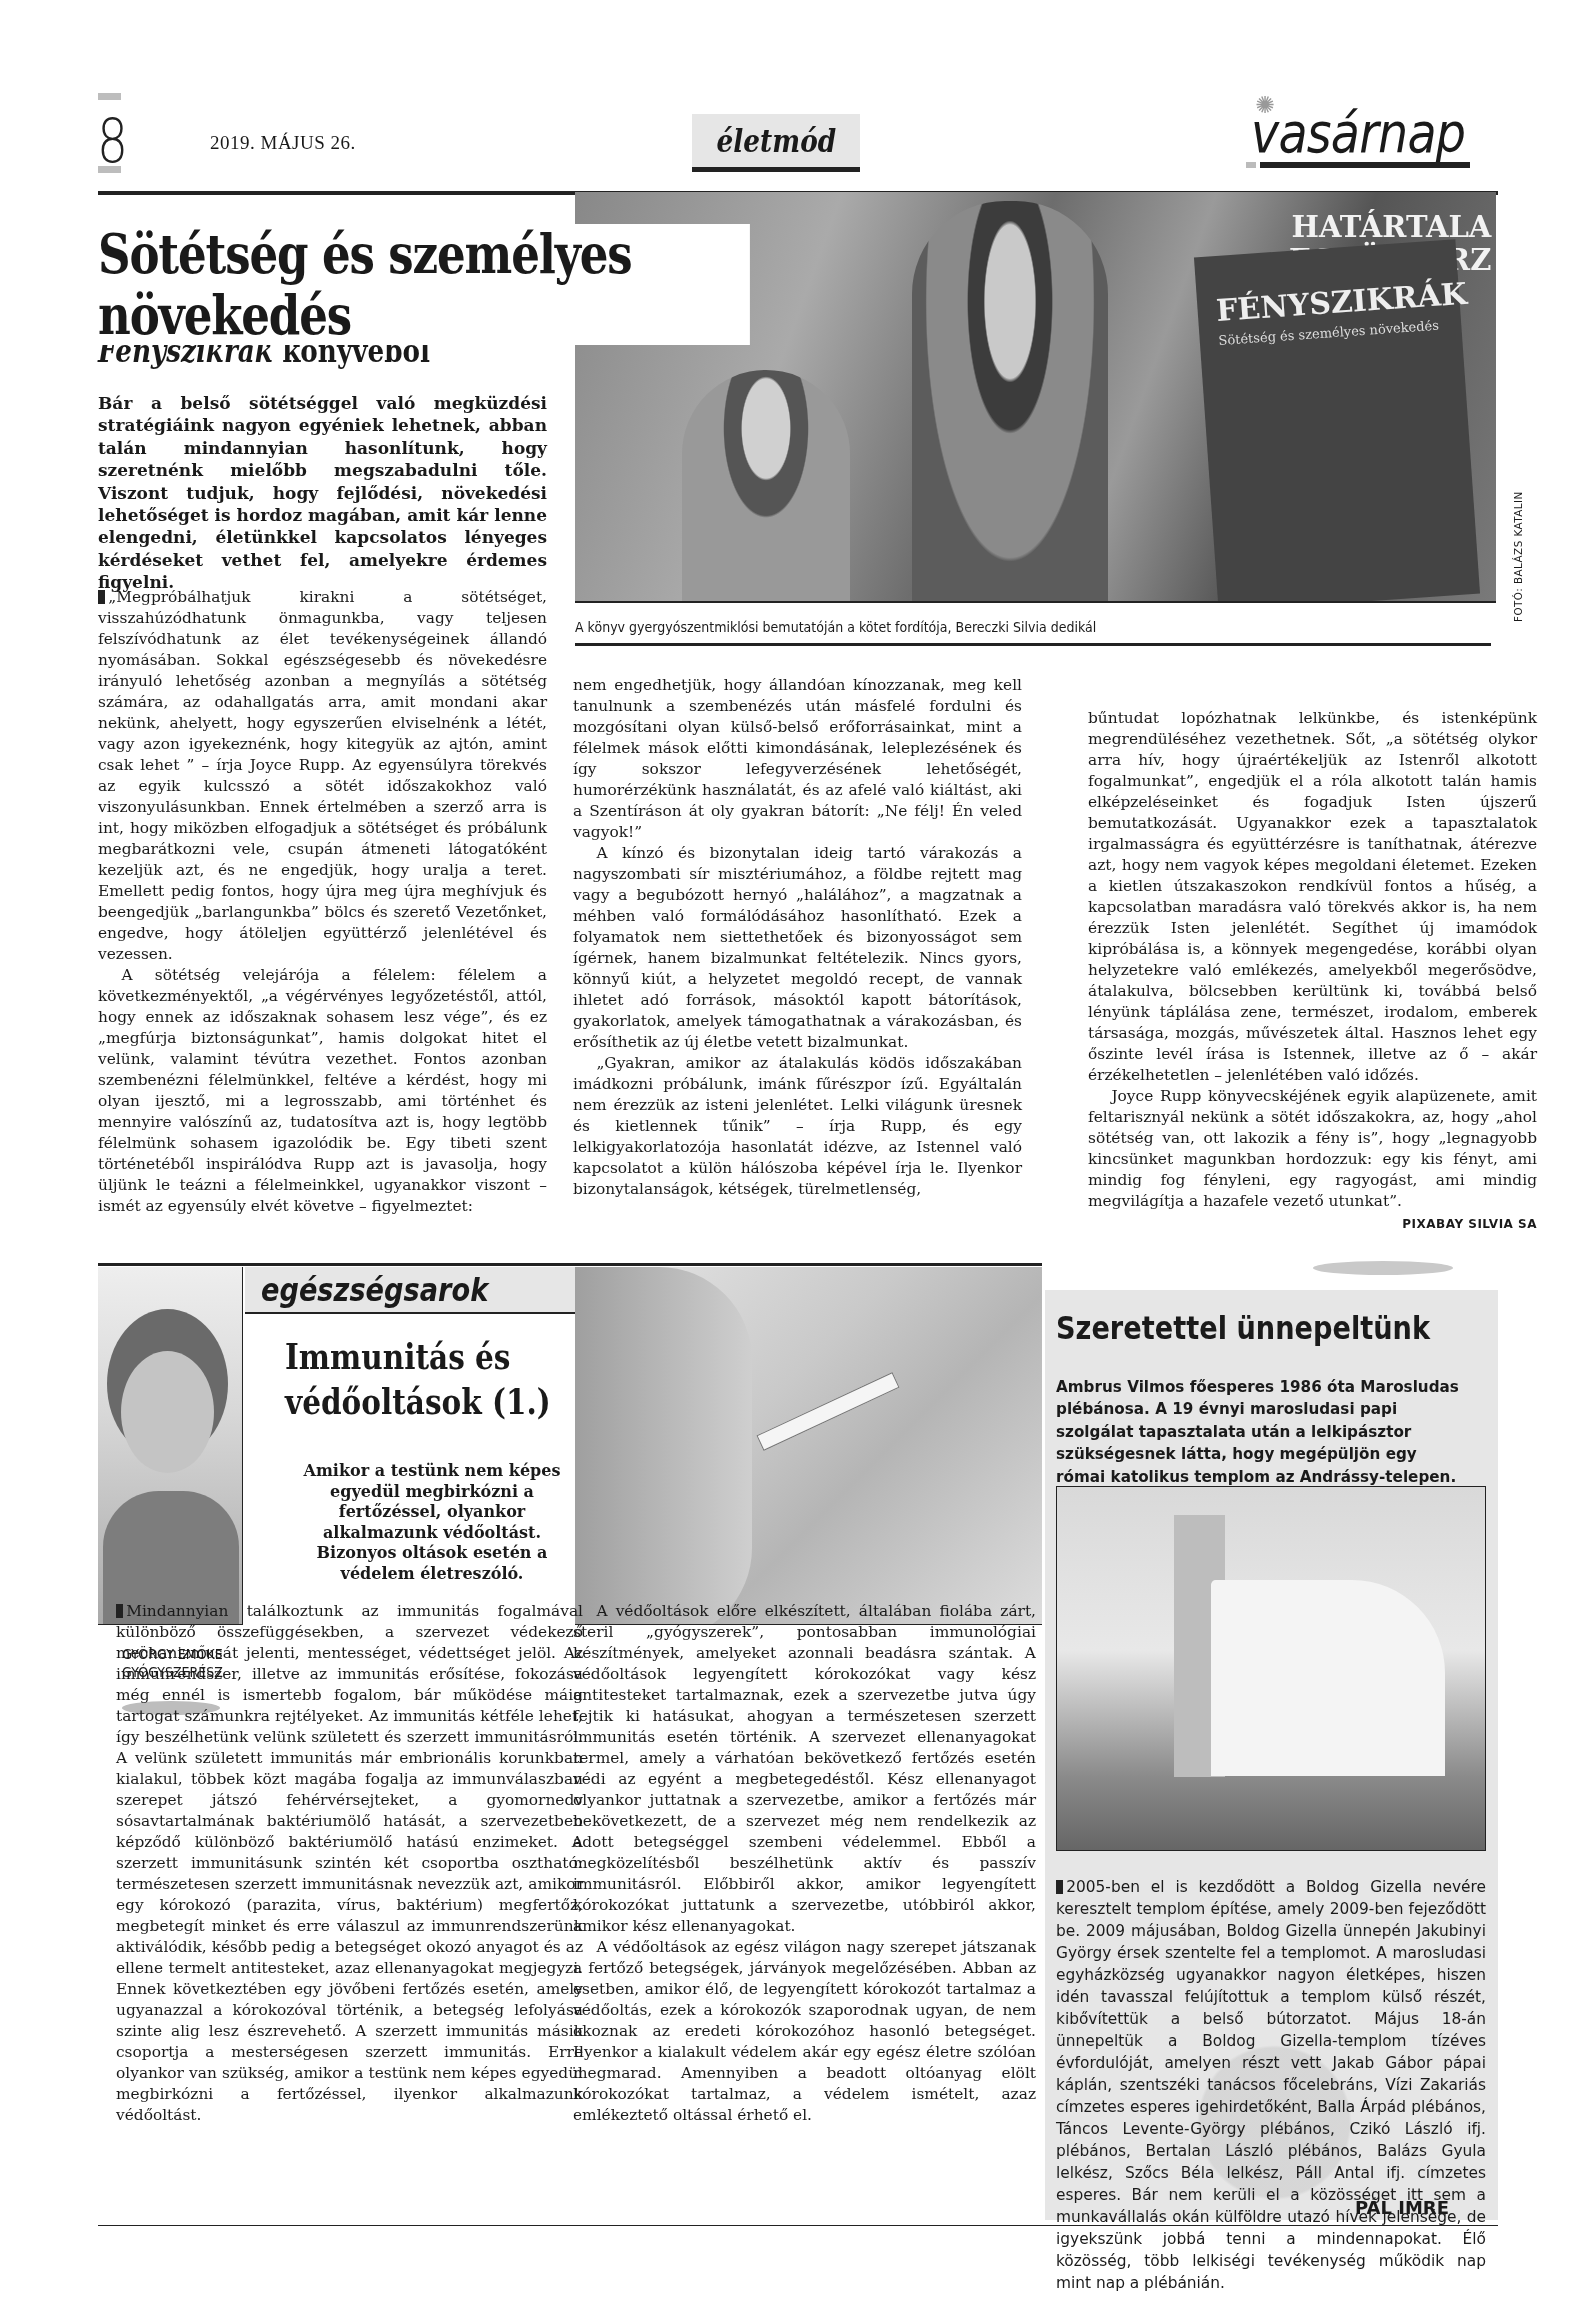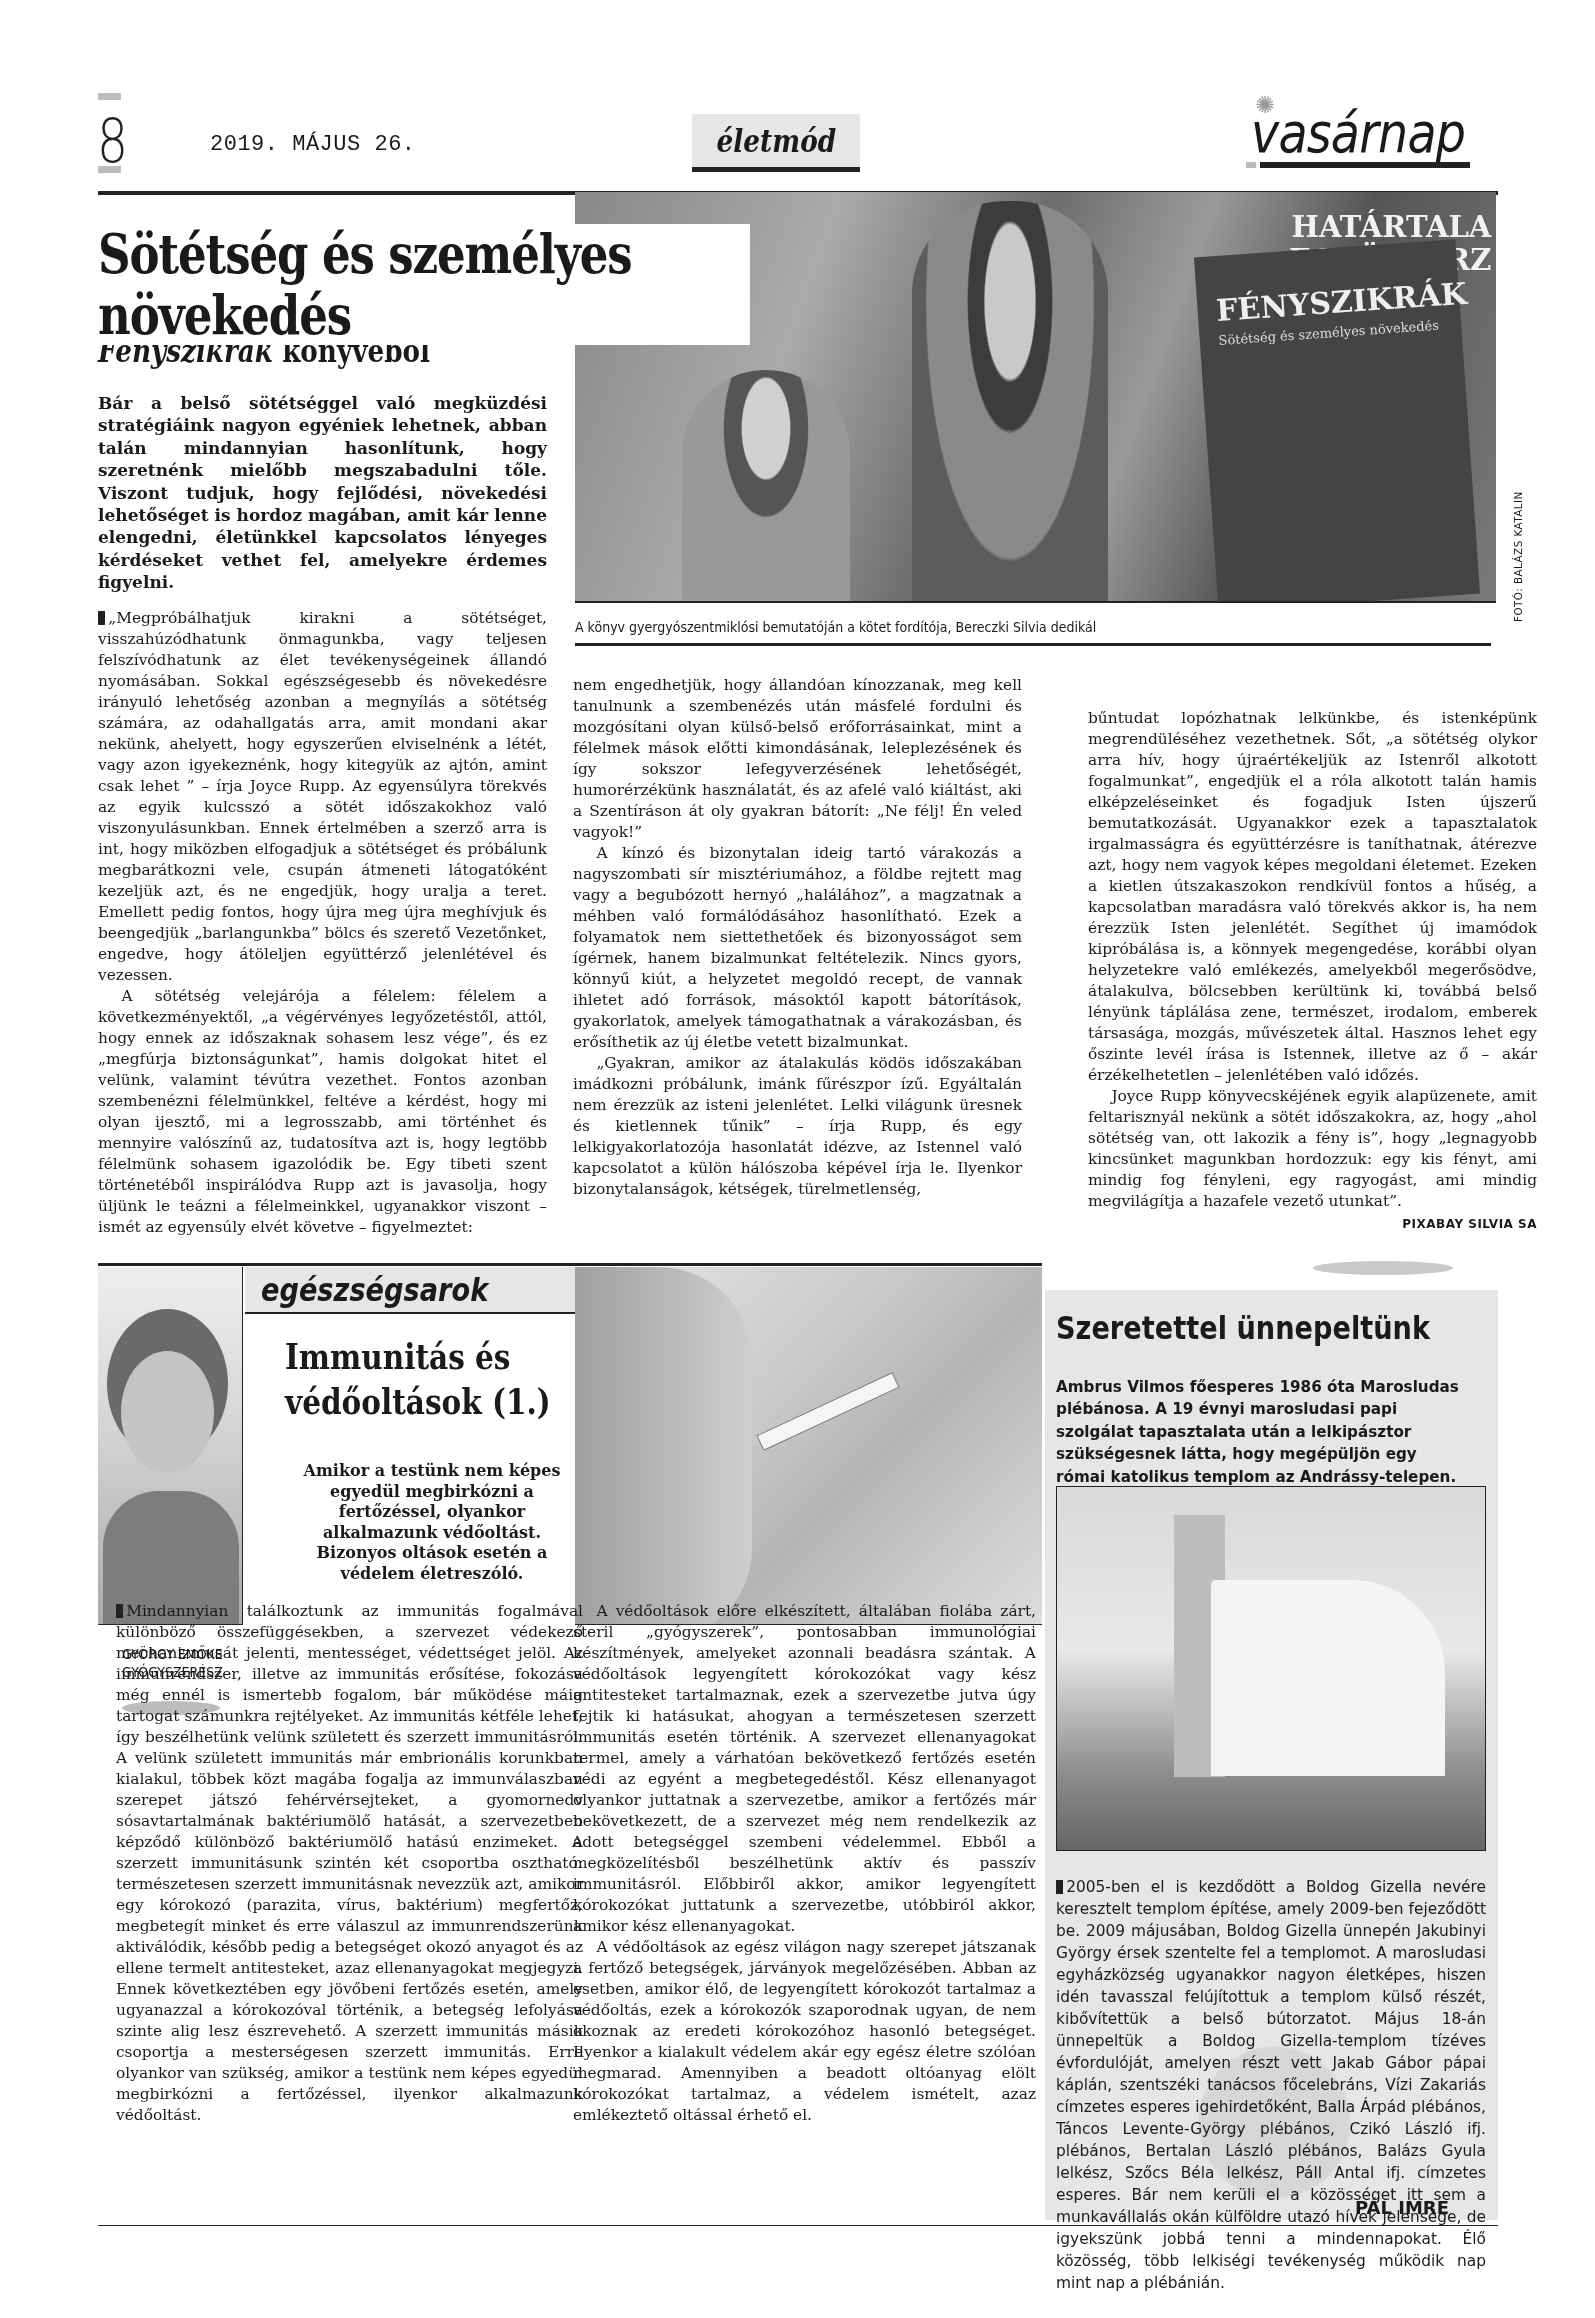--- a/index.html
+++ b/index.html
@@ -3,21 +3,21 @@
 <meta charset="utf-8">
 <style>
   * { box-sizing: border-box; margin: 0; padding: 0; }
   html, body { width: 1595px; height: 2319px; background: #fff; overflow: hidden; }
   body { position: relative; font-family: "DejaVu Serif", serif; color: #1a1a1a; }
   .abs { position: absolute; }
 
   
   .page-num { left: 97px; top: 110px; font-family: "DejaVu Sans", sans-serif; font-weight: 200; font-size: 61px; line-height: 1; transform: scaleX(0.8); transform-origin: left; color:#222; }
   .gray-tick { background:#bdbdbd; width: 23.4px; height: 6.5px; }
-  .date { left: 210px; top: 132px; font-family: Liberation Mono, monospace; font-size: 22px; letter-spacing: 0.5px; }
+  .date { left: 210px; top: 132px; font-family: Liberation Serif, serif; font-size: 19px; letter-spacing: 0.5px; }
   .section-box { left: 692px; top: 114px; width: 168px; height: 58px; background: #e6e6e6; border-bottom: 5.6px solid #222; display:flex; align-items:center; justify-content:center; }
   .section-box span { font-family: "DejaVu Serif", serif; font-style: italic; font-weight: bold; font-size: 31px; transform: scaleX(0.85); }
   .brand { left: 1246px; top: 91px; width: 252px; height: 77px; }
   .brand .word { position:absolute; left: 4.7px; top: 9.3px; font-family: "DejaVu Sans", sans-serif; font-style: italic; font-weight: 300; font-size: 56px; letter-spacing: -0.9px; transform: scaleX(0.85); transform-origin:left; }
   .brand .bar { position:absolute; left: 14px; bottom: 0; width: 210px; height: 6.5px; background:#222; }
   .brand .bar-l { position:absolute; left: 0; bottom:0; width: 10.3px; height: 6.5px; background:#bbb; }
   .brand .sun { position:absolute; left: 9.3px; top: 0px; font-size: 23.4px; color:#999; }
 
   .rule { background: #222; height: 3.7px; }
 
@@ -106,21 +106,21 @@
 <div class="abs headline">Sötétség és személyes növekedés</div>
 <div class="abs subhead">
   <div>Gondolatok Joyce Rupp</div>
   <div><i>Fényszikrák</i> <span>könyvéből</span></div>
 </div>
 <div class="abs lead">Bár a belső sötétséggel való megküzdési stratégiáink nagyon egyéniek lehetnek, abban talán mindannyian hasonlítunk, hogy szeretnénk mielőbb megszabadulni tőle. Viszont tudjuk, hogy fejlődési, növekedési lehetőséget is hordoz magában, amit kár lenne elengedni, életünkkel kapcsolatos lényeges kérdéseket vethet fel, amelyekre érdemes figyelni.</div>
 <div class="abs photo-credit-v">FOTÓ: BALÁZS KATALIN</div>
 <div class="abs caption1">A könyv gyergyószentmiklósi bemutatóján a kötet fordítója, Bereczki Silvia dedikál</div>
 <div class="abs caption-rule"></div>
 
-<div class="col" style="left:98px;top:608px;width:449px;">
+<div class="col" style="left:98px;top:587px;width:449px;">
   <p class="first"><span class="marker"></span><span>„Megpróbálhatjuk kirakni a sötétséget, visszahúzódhatunk önmagunkba, vagy teljesen felszívódhatunk az élet tevékenységeinek állandó nyomásában. Sokkal egészségesebb és növekedésre irányuló lehetőség azonban a megnyílás a sötétség számára, az odahallgatás arra, amit mondani akar nekünk, ahelyett, hogy egyszerűen elviselnénk a létét, vagy azon igyekeznénk, hogy kitegyük az ajtón, amint csak lehet ” – írja Joyce Rupp. Az egyensúlyra törekvés az egyik kulcsszó a sötét időszakokhoz való viszonyulásunkban. Ennek értelmében a szerző arra is int, hogy miközben elfogadjuk a sötétséget és próbálunk megbarátkozni vele, csupán átmeneti látogatóként kezeljük azt, és ne engedjük, hogy uralja a teret. Emellett pedig fontos, hogy újra meg újra meghívjuk és beengedjük „barlangunkba” bölcs és szerető Vezetőnket, engedve, hogy átöleljen együttérző jelenlétével és vezessen.</span></p>
   <p>A sötétség velejárója a félelem: félelem a következményektől, „a végérvényes legyőzetéstől, attól, hogy ennek az időszaknak sohasem lesz vége”, és ez „megfúrja biztonságunkat”, hamis dolgokat hitet el velünk, valamint tévútra vezethet. Fontos azonban szembenézni félelmünkkel, feltéve a kérdést, hogy mi olyan ijesztő, mi a legrosszabb, ami történhet és mennyire valószínű az, tudatosítva azt is, hogy legtöbb félelmünk sohasem igazolódik be. Egy tibeti szent történetéből inspirálódva Rupp azt is javasolja, hogy üljünk le teázni a félelmeinkkel, ugyanakkor viszont – ismét az egyensúly elvét követve – figyelmeztet:</p>
 </div>
 <div class="col" style="left:573px;top:675px;width:449px;">
   <p class="first">nem engedhetjük, hogy állandóan kínozzanak, meg kell tanulnunk a szembenézés után másfelé fordulni és mozgósítani olyan külső-belső erőforrásainkat, mint a félelmek mások előtti kimondásának, leleplezésének és így sokszor lefegyverzésének lehetőségét, humorérzékünk használatát, és az afelé való kiáltást, aki a Szentíráson át oly gyakran bátorít: „Ne félj! Én veled vagyok!”</p>
   <p>A kínzó és bizonytalan ideig tartó várakozás a nagyszombati sír misztériumához, a földbe rejtett mag vagy a begubózott hernyó „halálához”, a magzatnak a méhben való formálódásához hasonlítható. Ezek a folyamatok nem siettethetőek és bizonyosságot sem ígérnek, hanem bizalmunkat feltételezik. Nincs gyors, könnyű kiút, a helyzetet megoldó recept, de vannak ihletet adó források, másoktól kapott bátorítások, gyakorlatok, amelyek támogathatnak a várakozásban, és erősíthetik az új életbe vetett bizalmunkat.</p>
   <p>„Gyakran, amikor az átalakulás ködös időszakában imádkozni próbálunk, imánk fűrészpor ízű. Egyáltalán nem érezzük az isteni jelenlétet. Lelki világunk üresnek és kietlennek tűnik” – írja Rupp, és egy lelkigyakorlatozója hasonlatát idézve, az Istennel való kapcsolatot a külön hálószoba képével írja le. Ilyenkor bizonytalanságok, kétségek, türelmetlenség,</p>
 </div>
 <div class="col" style="left:1047px;top:708px;width:449px;margin-left:41px;">
   <p class="first">bűntudat lopózhatnak lelkünkbe, és istenképünk megrendüléséhez vezethetnek. Sőt, „a sötétség olykor arra hív, hogy újraértékeljük az Istenről alkotott fogalmunkat”, engedjük el a róla alkotott talán hamis elképzeléseinket és fogadjuk Isten újszerű bemutatkozását. Ugyanakkor ezek a tapasztalatok irgalmasságra és együttérzésre is taníthatnak, átérezve azt, hogy nem vagyok képes megoldani életemet. Ezeken a kietlen útszakaszokon rendkívül fontos a hűség, a kapcsolatban maradásra való törekvés akkor is, ha nem érezzük Isten jelenlétét. Segíthet új imamódok kipróbálása is, a könnyek megengedése, korábbi olyan helyzetekre való emlékezés, amelyekből megerősödve, átalakulva, bölcsebben kerültünk ki, továbbá belső lényünk táplálása zene, természet, irodalom, emberek társasága, mozgás, művészetek által. Hasznos lehet egy őszinte levél írása is Istennek, illetve az ő – akár érzékelhetetlen – jelenlétében való időzés.</p>

